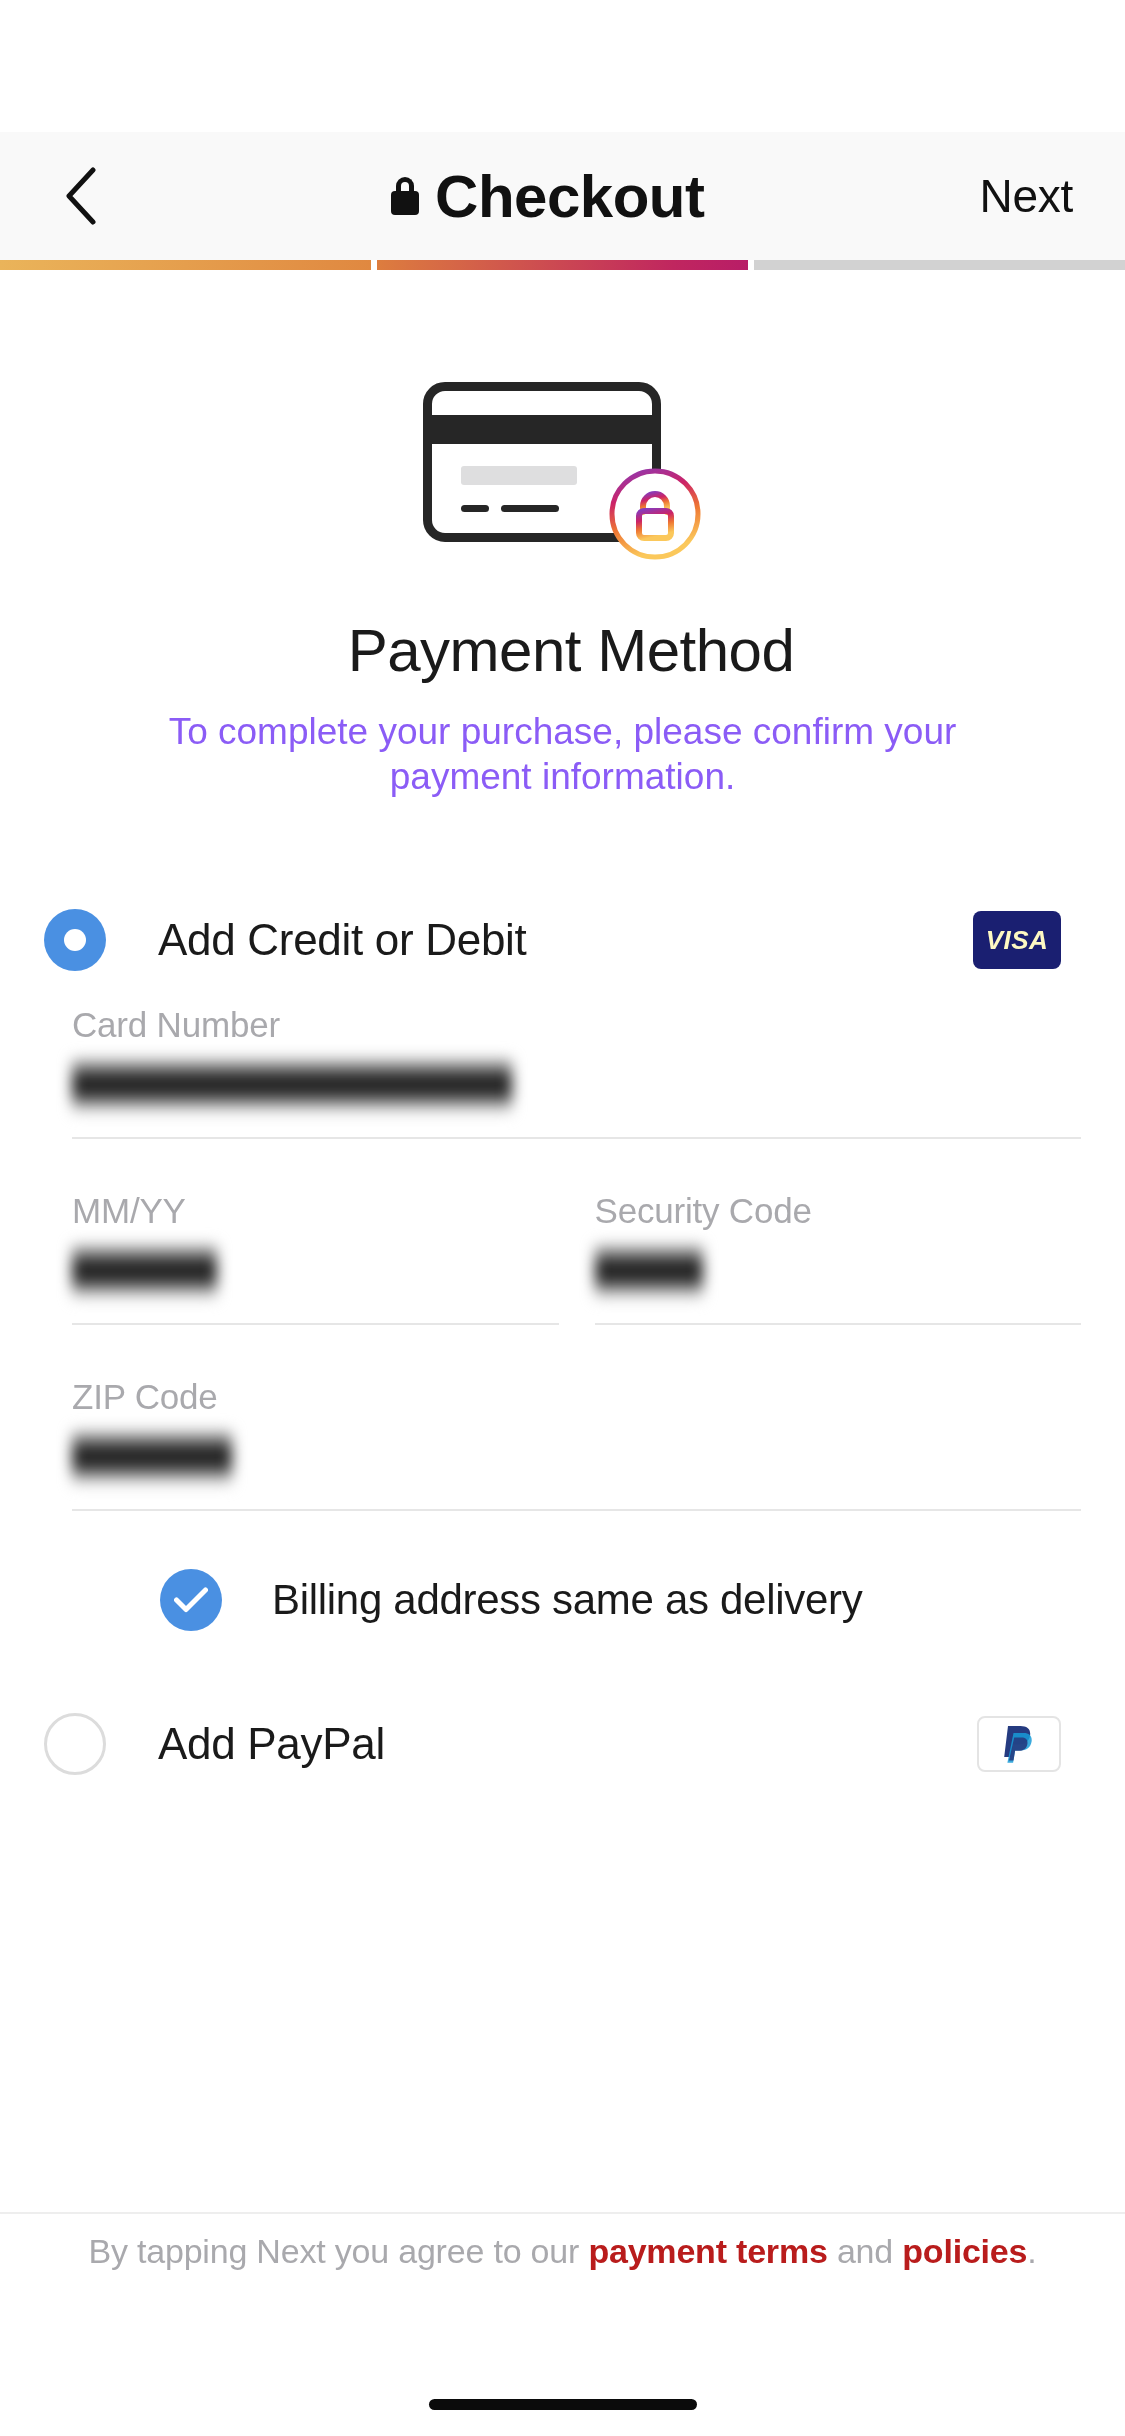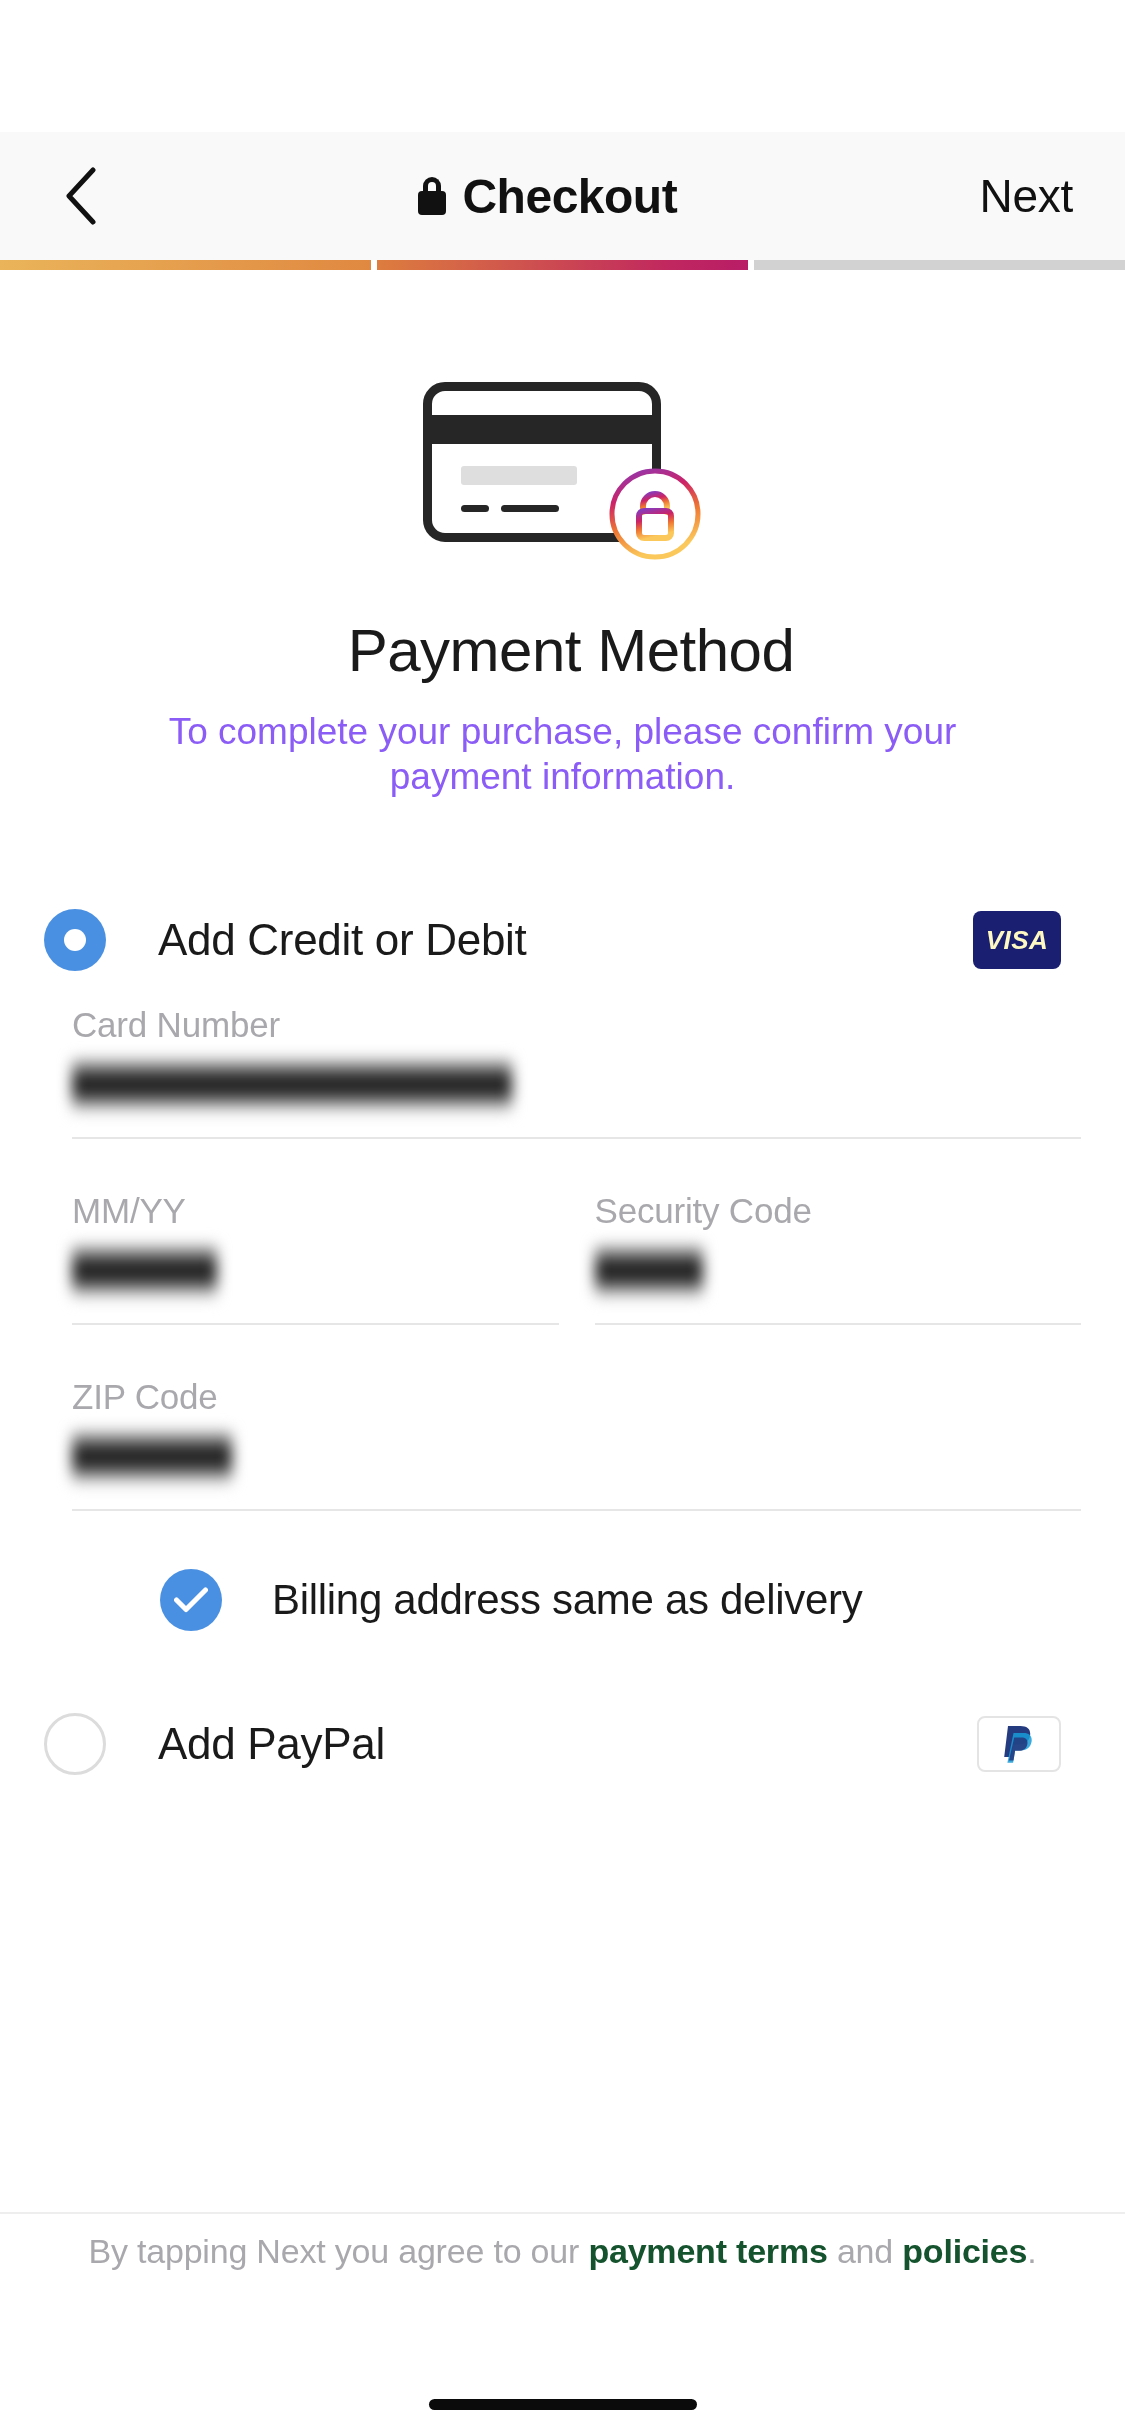--- a/index.html
+++ b/index.html
@@ -43,21 +43,21 @@
   
   .navbar {
     position:absolute; top:132px; left:0; width:1125px; height:128px;
     background:#f9f9f9;
     display:flex; align-items:center; justify-content:space-between;
     padding:0 52px 0 44px;
   }
   .nav-back { width:72px; height:72px; display:flex; align-items:center; justify-content:center; }
   .nav-title {
     display:flex; align-items:center; gap:16px;
-    font-size:48px; font-weight:600; color:#111; letter-spacing:-0.5px;
+    font-size:60px; font-weight:600; color:#111; letter-spacing:-0.5px;
   }
   .lock-glyph { width:28px; height:38px; position:relative; display:inline-block; }
   .lock-glyph .shackle {
     position:absolute; top:0; left:5px; width:18px; height:18px;
     border:5px solid #111; border-bottom:none;
     border-radius:10px 10px 0 0;
   }
   .lock-glyph .body {
     position:absolute; bottom:0; left:0; width:28px; height:24px;
     background:#111; border-radius:4px;
@@ -184,21 +184,21 @@
   }
 
   
   .footer-divider {
     position:absolute; left:0; top:2212px; width:1125px; height:2px; background:#eeeeee;
   }
   .footer {
     position:absolute; left:0; top:2232px; width:1125px;
     text-align:center; font-size:34px; color:#a9a9ad; letter-spacing:-0.2px;
   }
-  .footer a { color:#14532d; text-decoration:none; font-weight:600; }
+  .footer a { color:#b91c1c; text-decoration:none; font-weight:600; }
 
   .home-indicator {
     position:absolute; left:50%; transform:translateX(-50%);
     bottom:26px; width:268px; height:11px; background:#0b0b0b; border-radius:6px;
   }
 </style>
 </head>
 <body>
 
 <div class="phone">

